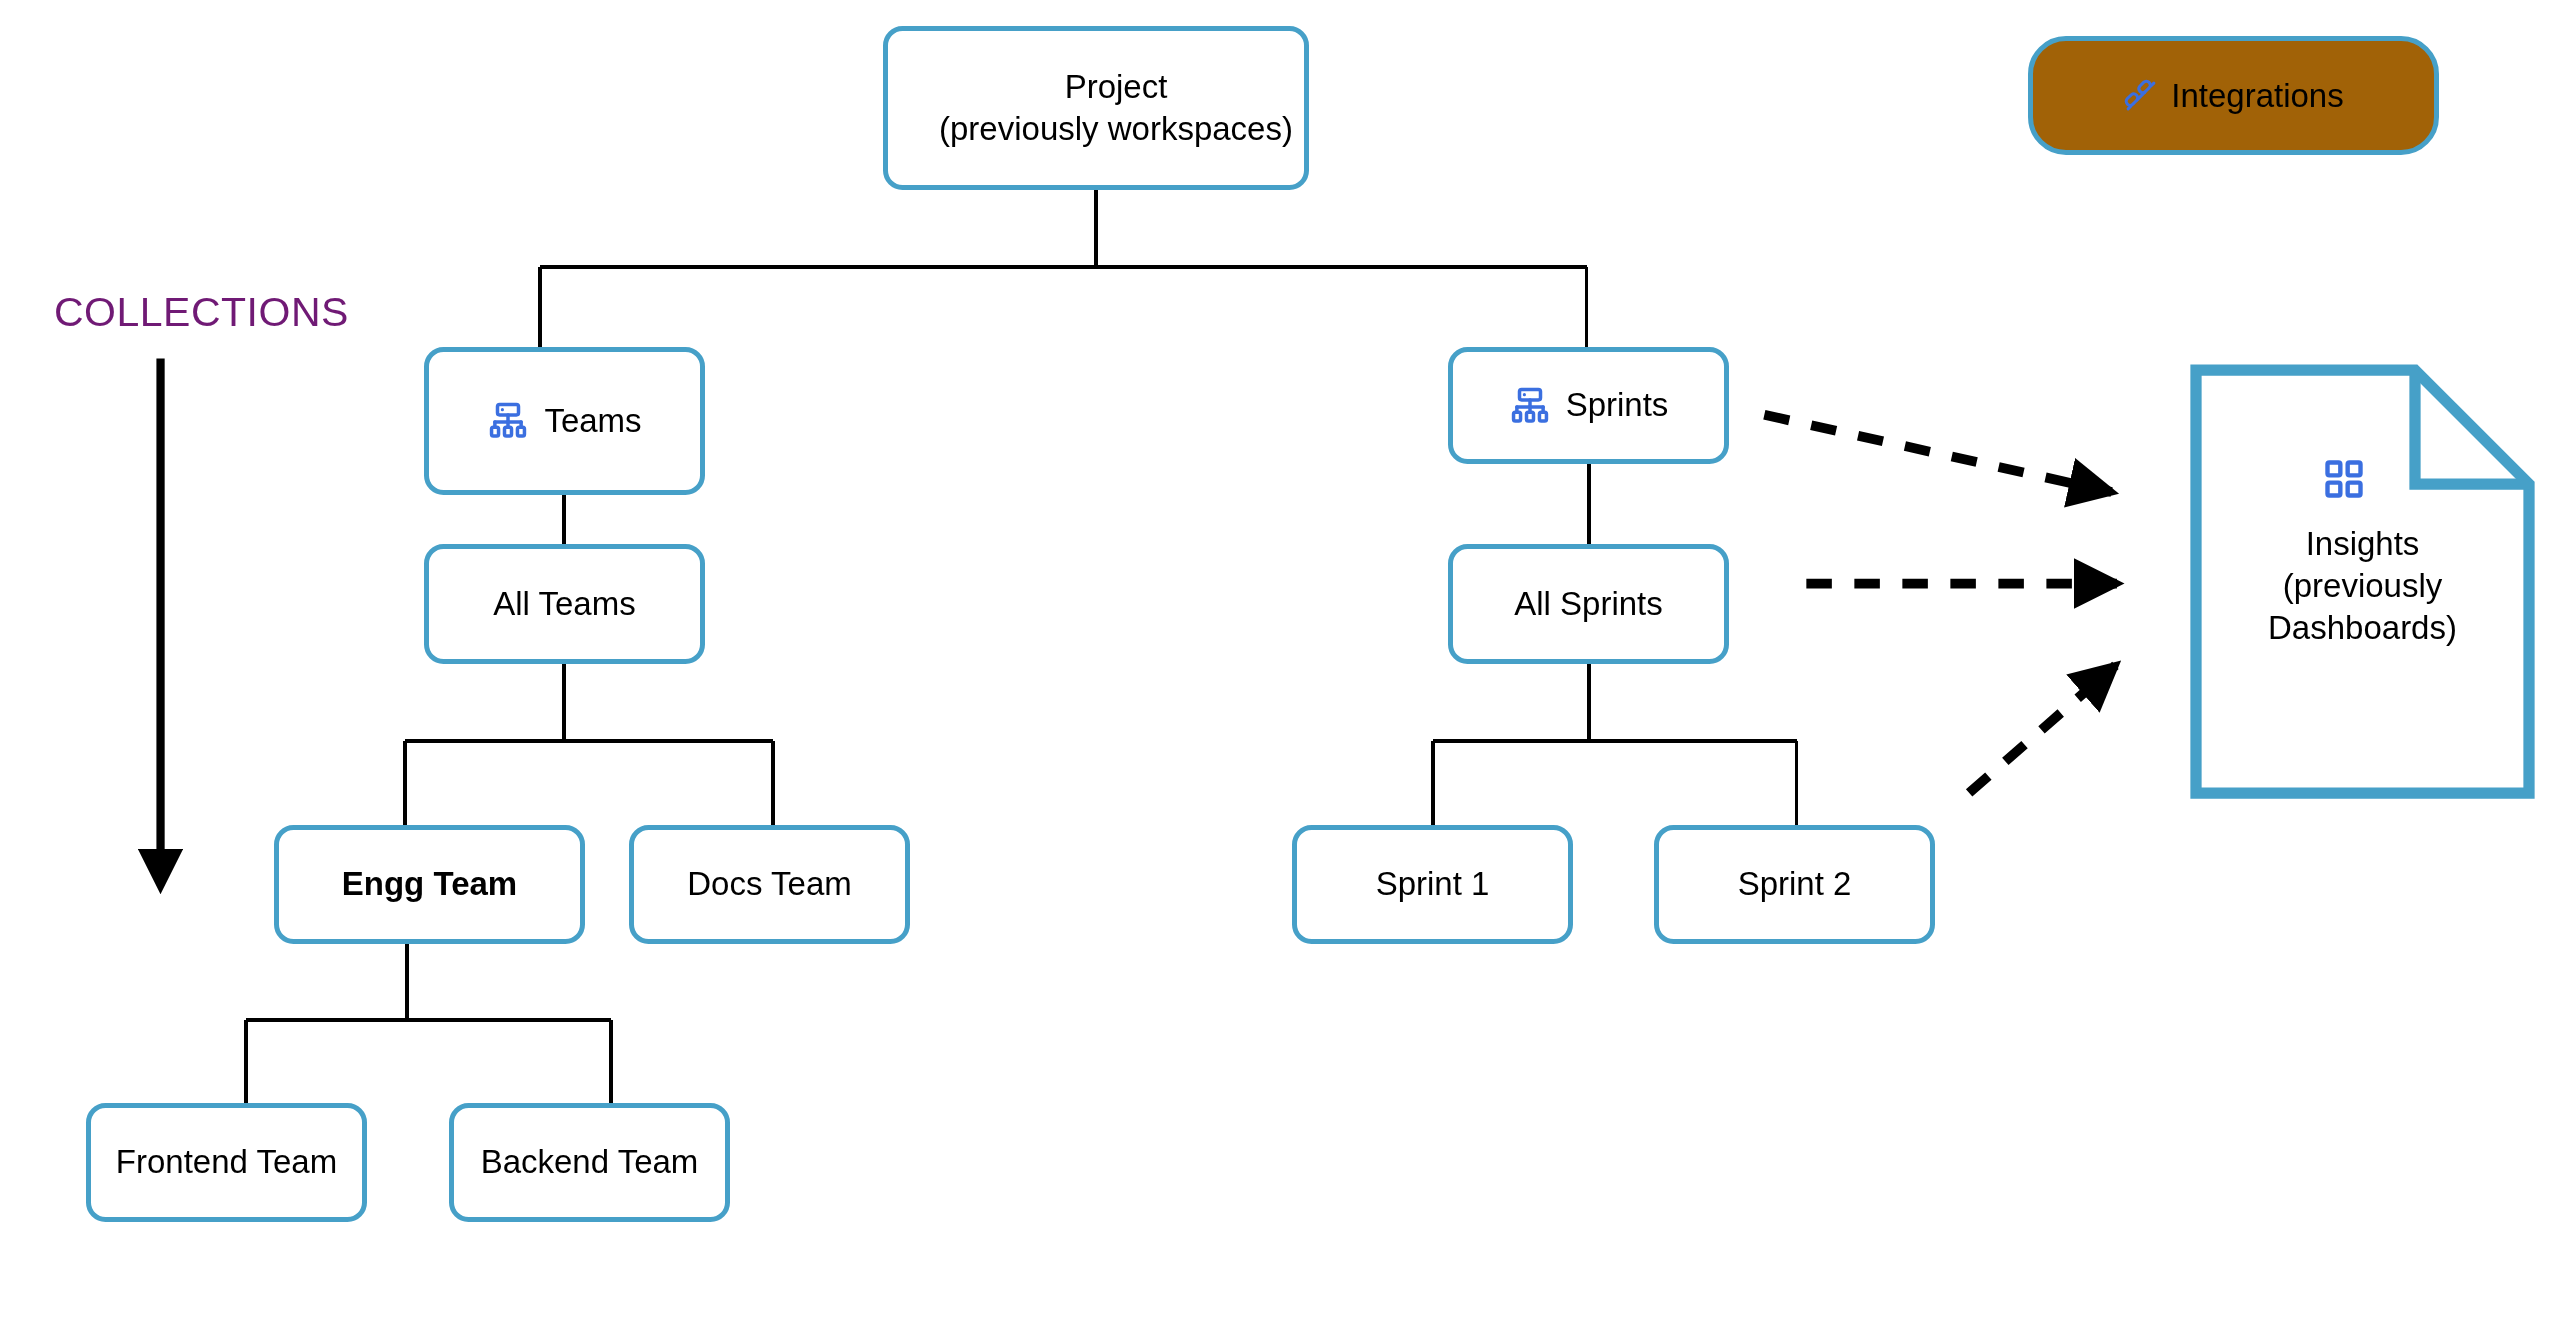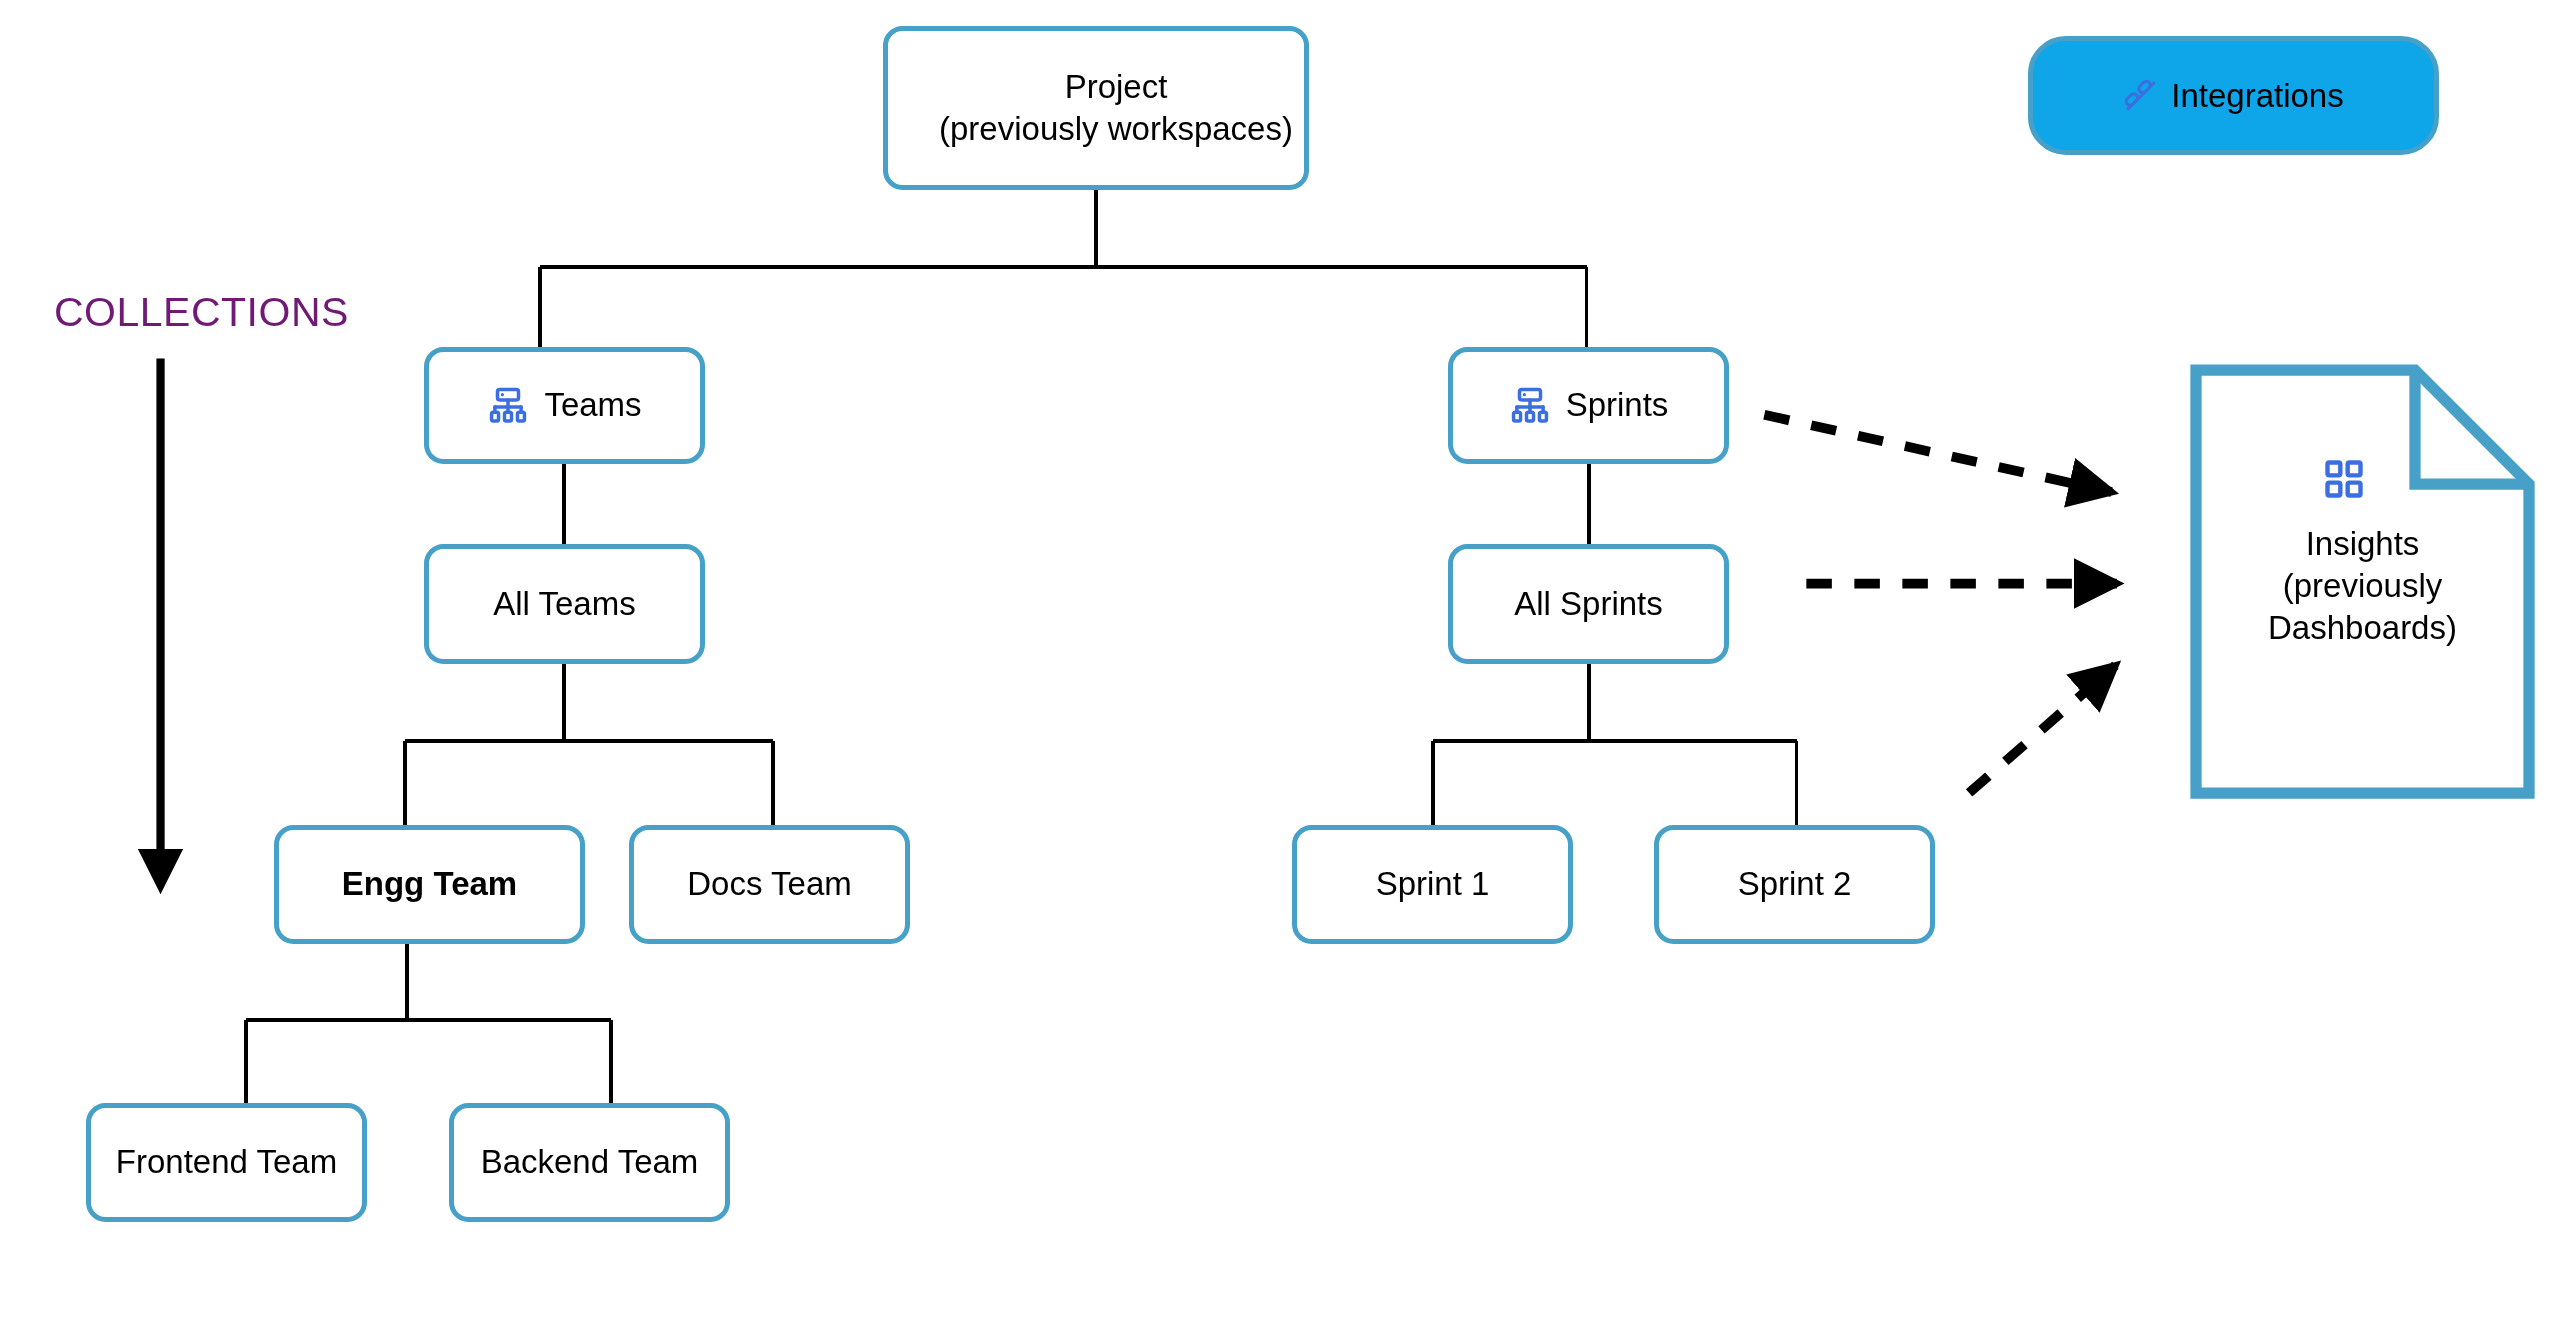--- a/index.html
+++ b/index.html
@@ -44,21 +44,21 @@
   .node.with-icon {
     gap: 15px;
     flex-direction: row;
   }
   .node .label {
     white-space: pre-line;
   }
   .pill {
     position: absolute;
     box-sizing: border-box;
-    background: #0ea5e9;
+    background: #a16207;
     border: 5.3px solid #46A0C8;
     border-radius: 38px;
     display: flex;
     align-items: center;
     justify-content: center;
     gap: 12px;
     color: #000000;
     font-size: 33px;
     z-index: 3;
   }
@@ -144,21 +144,21 @@
     </g>
   </svg>
 
   <div class="section-label" style="left:54px; top:289px;">COLLECTIONS</div>
 
   <div class="node" style="left:883px; top:26px; width:426px; height:164px;padding-left:40px;">
     <span class="label">Project
 (previously workspaces)</span>
   </div>
 
-  <div class="node with-icon" style="left:424px; top:347px; width:281px; height:117px;">
+  <div class="node with-icon" style="left:424px; top:347px; width:281px; height:148px;">
     <span class="icon">
       <svg class="icon-svg" width="42" height="42" viewBox="0 0 24 24" fill="none" stroke="#3B6FE0" stroke-width="2" stroke-linecap="round" stroke-linejoin="round">
         <rect x="6" y="2.5" width="12" height="6" rx="1.2"></rect>
         <circle cx="8.8" cy="5.5" r="0.9" fill="#3B6FE0" stroke="none"></circle>
         <path d="M12 8.5 v4"></path>
         <path d="M4.5 12.5 h15"></path>
         <path d="M4.5 12.5 v3"></path>
         <path d="M12 12.5 v3"></path>
         <path d="M19.5 12.5 v3"></path>
         <rect x="2.6" y="15.5" width="4" height="5" rx="1"></rect>

